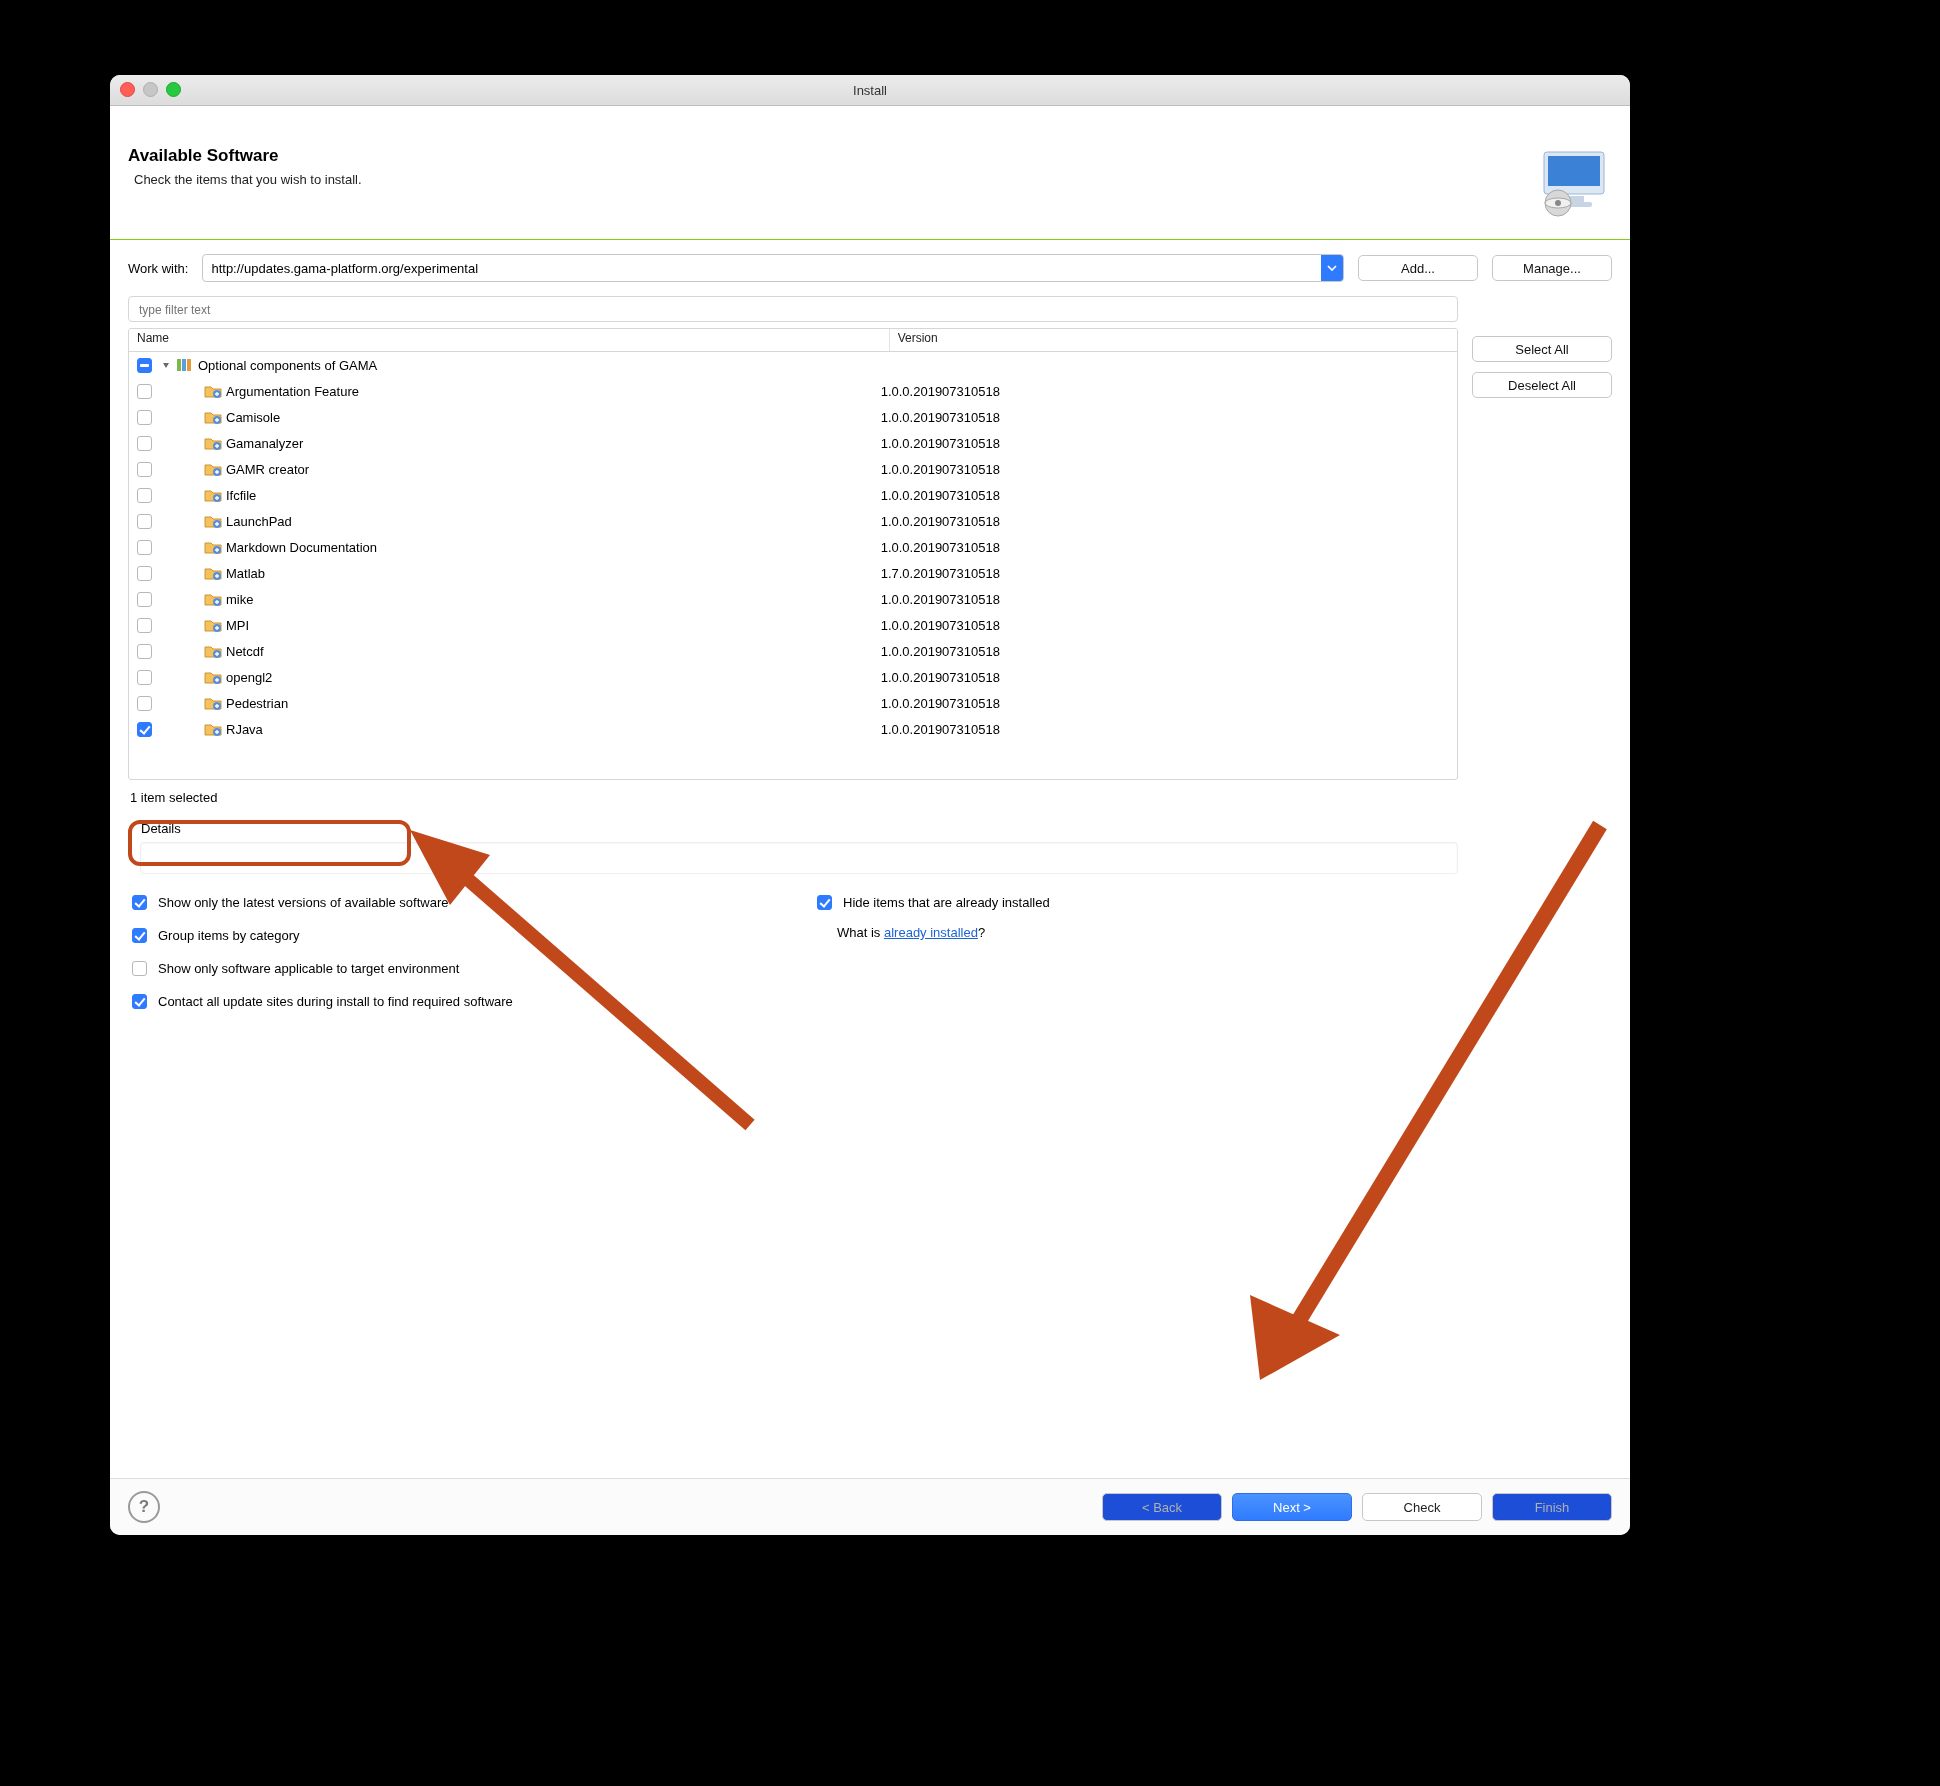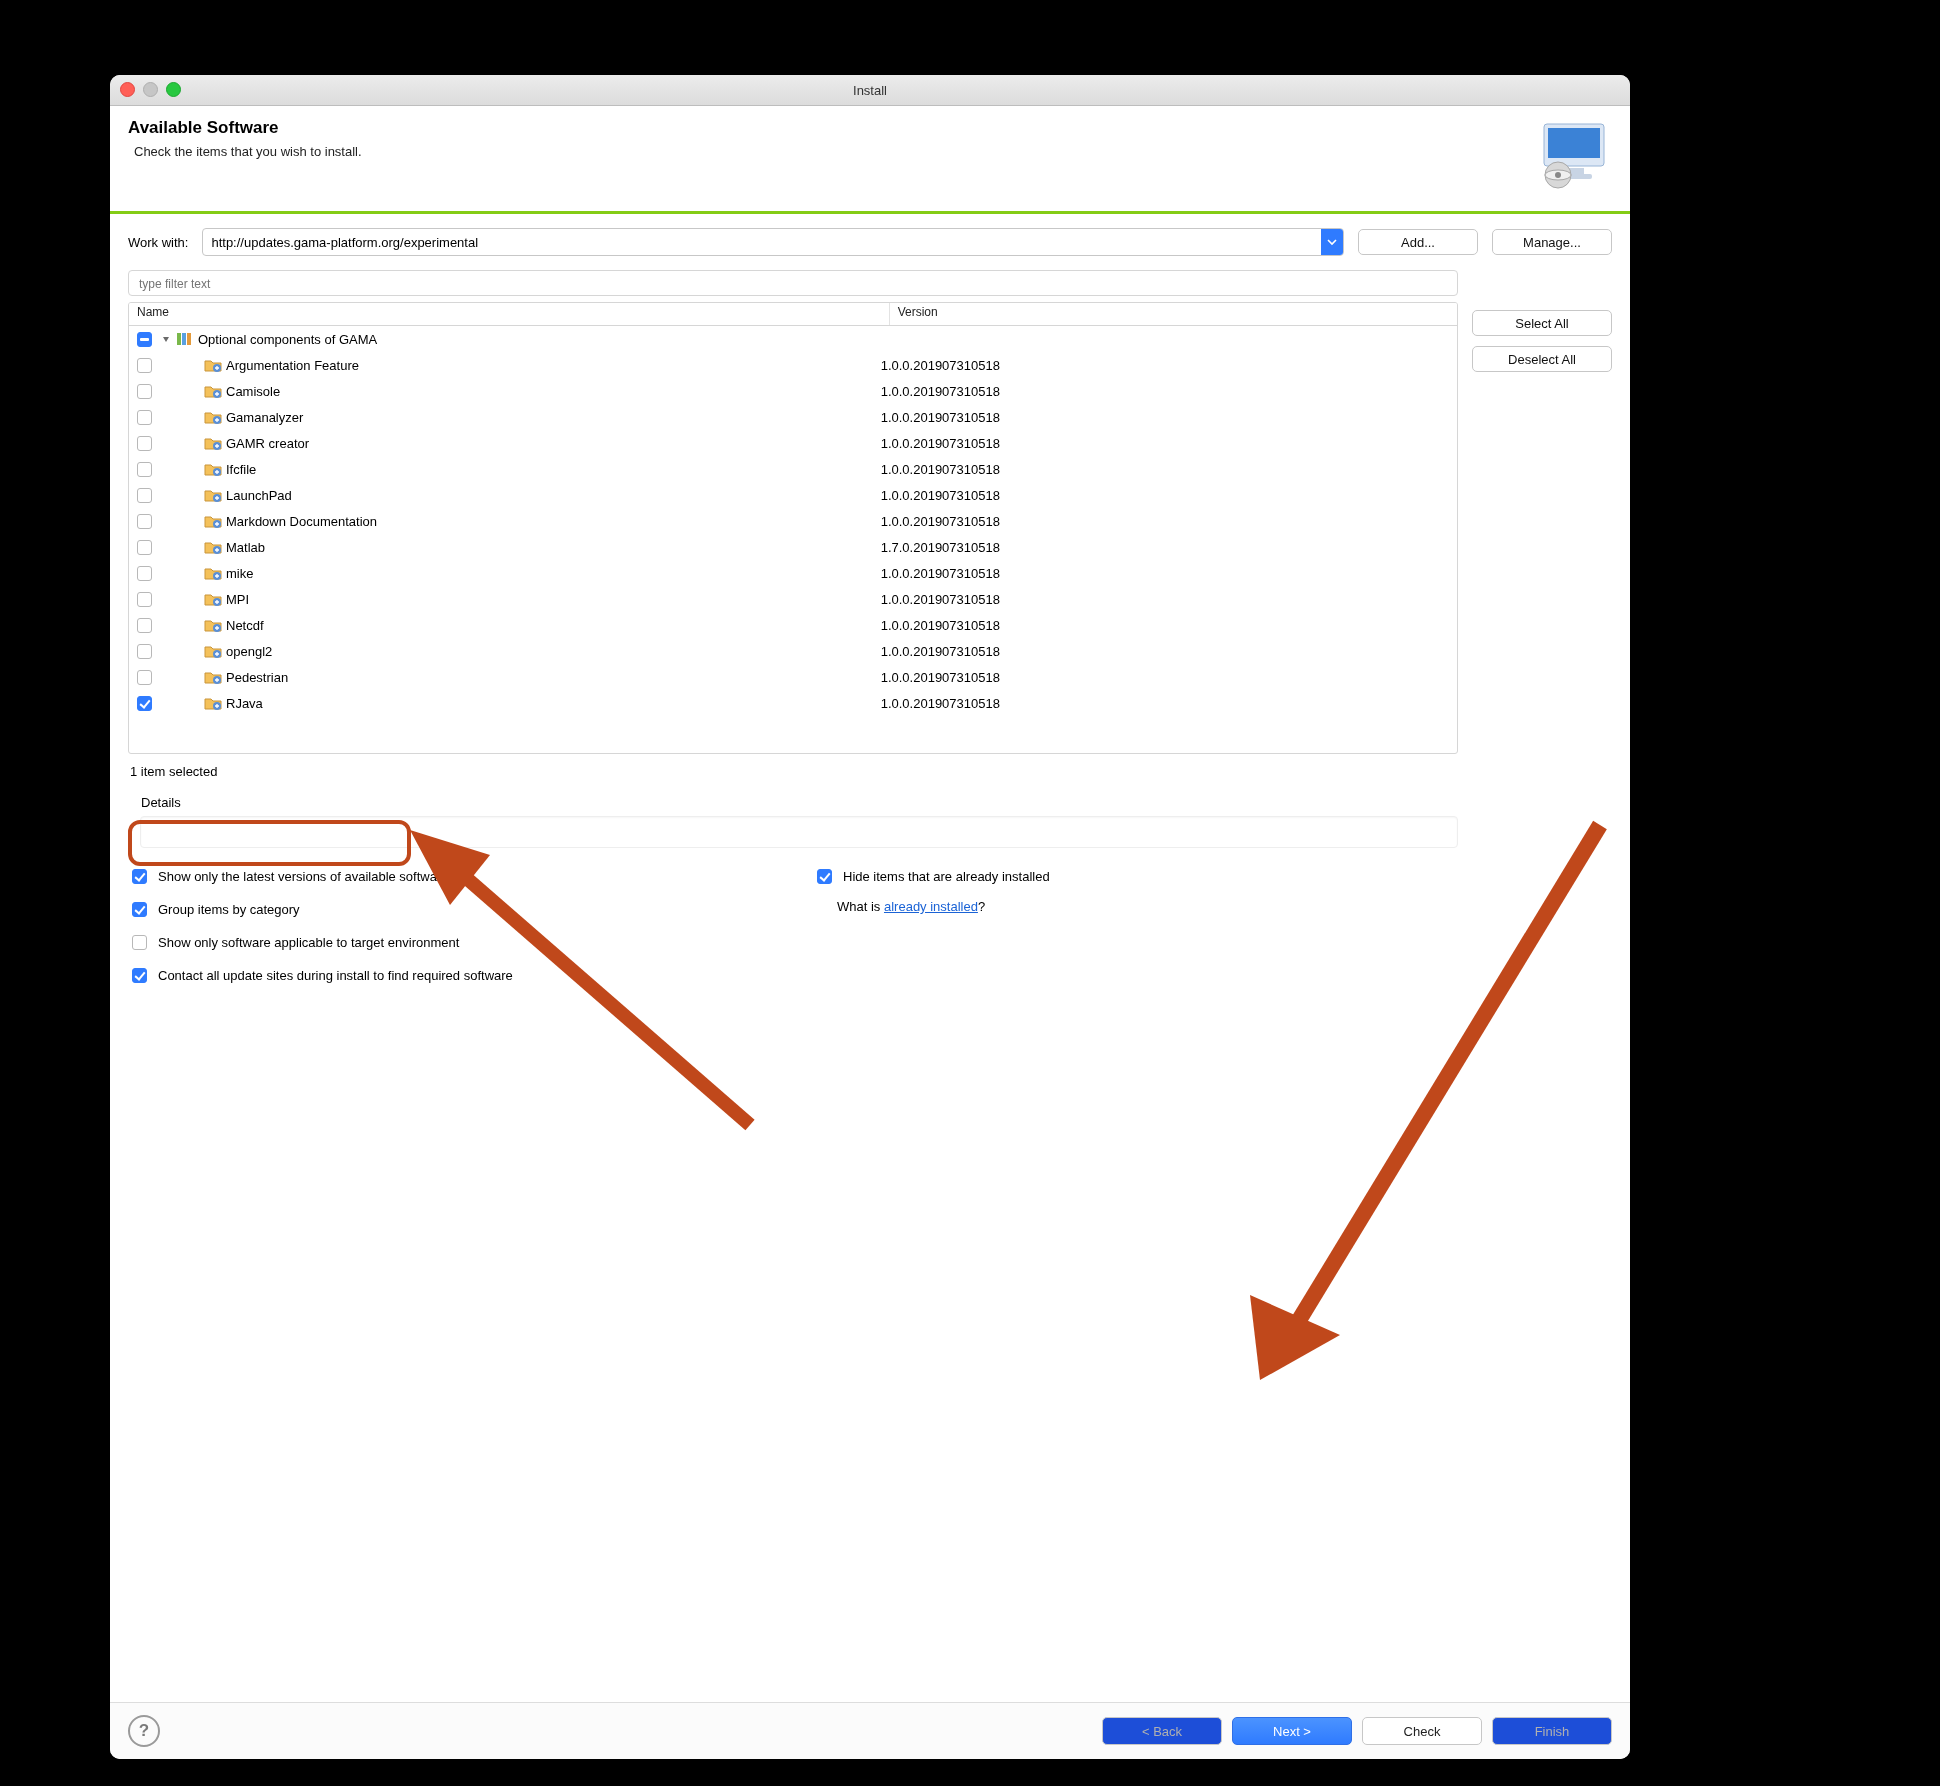--- a/index.html
+++ b/index.html
@@ -8,21 +8,21 @@
     font-family:-apple-system,"Helvetica Neue",Arial,sans-serif;
     font-size:13px;
     color:#000;
     width:1940px;
     height:1786px;
     position:relative;
   }
   .window{
     position:absolute;
     left:110px; top:75px;
-    width:1520px; height:1684px;
+    width:1520px; height:1460px;
     background:#fff;
     border-radius:10px;
     box-shadow:0 30px 60px rgba(0,0,0,0.6),0 0 0 1px rgba(0,0,0,0.2);
     overflow:hidden;
     display:flex;
     flex-direction:column;
   }
   .titlebar{
     height:30px;
     background:linear-gradient(#ececec,#dcdcdc);
@@ -34,23 +34,24 @@
     font-size:13px;
     color:#333;
   }
   .traffic{position:absolute;left:10px;top:7px;display:flex;gap:8px;}
   .traffic span{width:13px;height:13px;border-radius:50%;display:block;}
   .t-close{background:#ff5f57;border:1px solid #e14640;}
   .t-min{background:#c6c6c6;border:1px solid #aeaeae;}
   .t-max{background:#28c840;border:1px solid #1ba82f;}
   .header{
     padding:12px 18px 18px 18px;
-    border-bottom:3px solid #84cc16;
+    border-bottom:1px solid #84cc16;
     position:relative;
     min-height:75px;
+    margin-top:28px;
   }
   .header h2{margin:0 0 6px 0;font-size:17px;font-weight:600;}
   .header p{margin:4px 0 0 6px;font-size:13px;color:#222;}
   .header-icon{
     position:absolute;right:20px;top:14px;width:72px;height:70px;
   }
   .monitor-svg{width:72px;height:70px;}
   
   .body{flex:1;padding:14px 18px 0 18px;display:flex;flex-direction:column;}
   .workwith-row{display:flex;align-items:center;gap:14px;margin-bottom:14px;}

